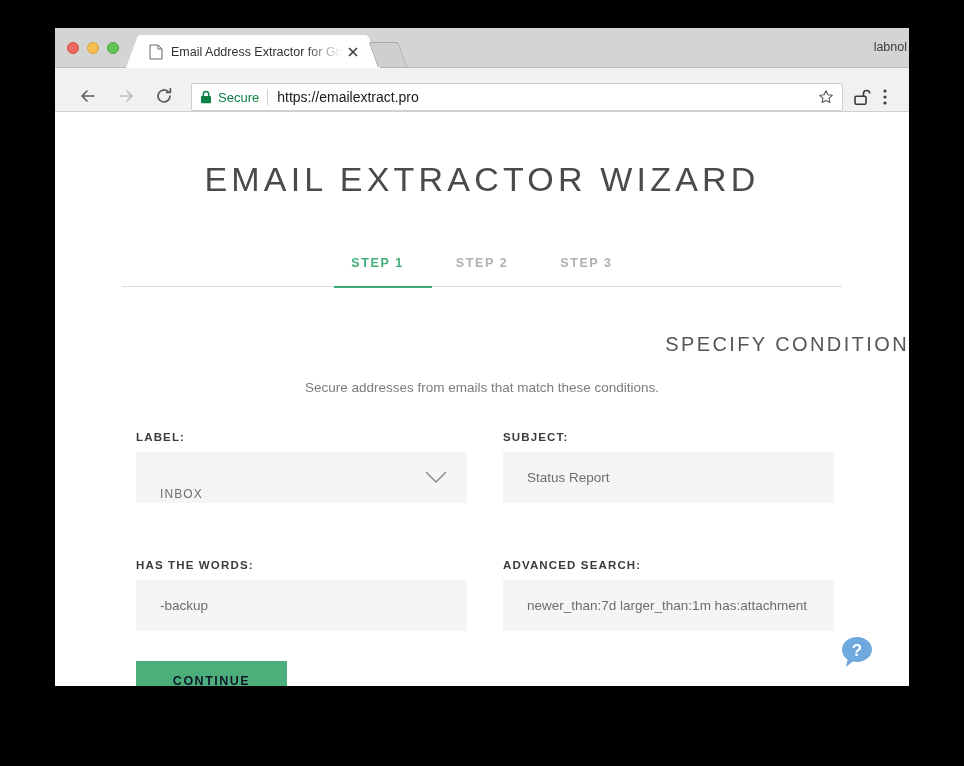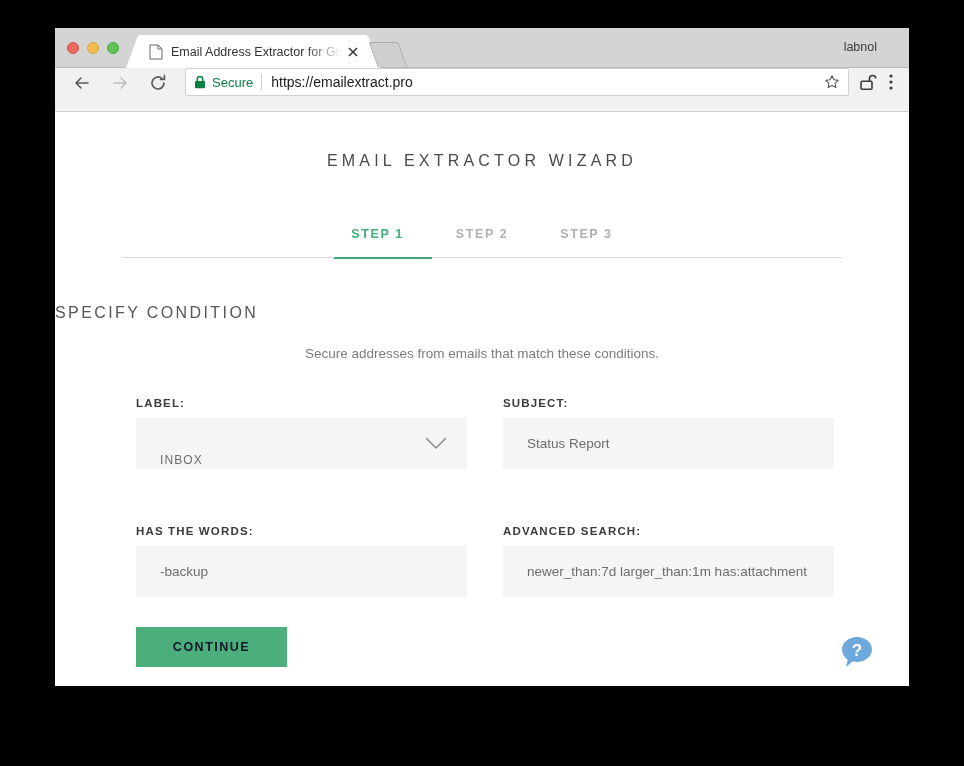--- a/index.html
+++ b/index.html
@@ -109,35 +109,35 @@
     border: 1px solid #a9a9a9;
     border-bottom: none;
     background: #cfcfcf;
     transform: skewX(20deg);
     border-top-left-radius: 3px;
     border-top-right-radius: 3px;
   }
 
   #profile-name {
     position: absolute;
-    right: 32px;
+    right: 2px;
     top: 12px;
     font-size: 12.5px;
     color: #3c3c3c;
   }
 
   
   #toolbar {
     position: relative;
     height: 44px;
     background: #f1f1f1;
     border-bottom: 1px solid #cfcfcf;
     display: flex;
-    align-items: flex-start;
-    padding: 0 8px;
+    align-items: flex-end;
+    padding: 0 14px;
   }
   .nav-btn {
     width: 30px; height: 30px;
     display: flex; align-items: center; justify-content: center;
     flex: 0 0 auto;
     margin: 0 4px;
     color: #5a5a5a;
   }
   .nav-btn.disabled { color: #bdbdbd; }
 
@@ -183,25 +183,25 @@
   
   #page-content {
     position: relative;
     height: 572px;
     background: #ffffff;
     padding-top: 40px;
   }
 
   #page-title {
     text-align: center;
-    font-size: 16px;
+    font-size: 34px;
     font-weight: 300;
     letter-spacing: 4.2px;
     color: #4a4a4a;
-    margin-top: 0;
+    margin-top: 8px;
   }
 
   
   #step-tabs-wrap {
     position: relative;
     margin: 57px auto 0;
     width: 720px;
   }
   #step-tabs {
     display: flex;
@@ -228,23 +228,23 @@
     position: absolute;
     left: 212px;
     bottom: -1px;
     width: 98px;
     height: 2px;
     background: #3ea978;
   }
 
   
   #section-title {
-    text-align: left;
+    text-align: right;
     margin-top: 46px;
-    font-size: 16px;
+    font-size: 20px;
     font-weight: 400;
     letter-spacing: 2.4px;
     color: #565656;
   }
   #section-subtitle {
     text-align: center;
     margin-top: 24px;
     font-size: 13.5px;
     color: #7c7c7c;
   }

